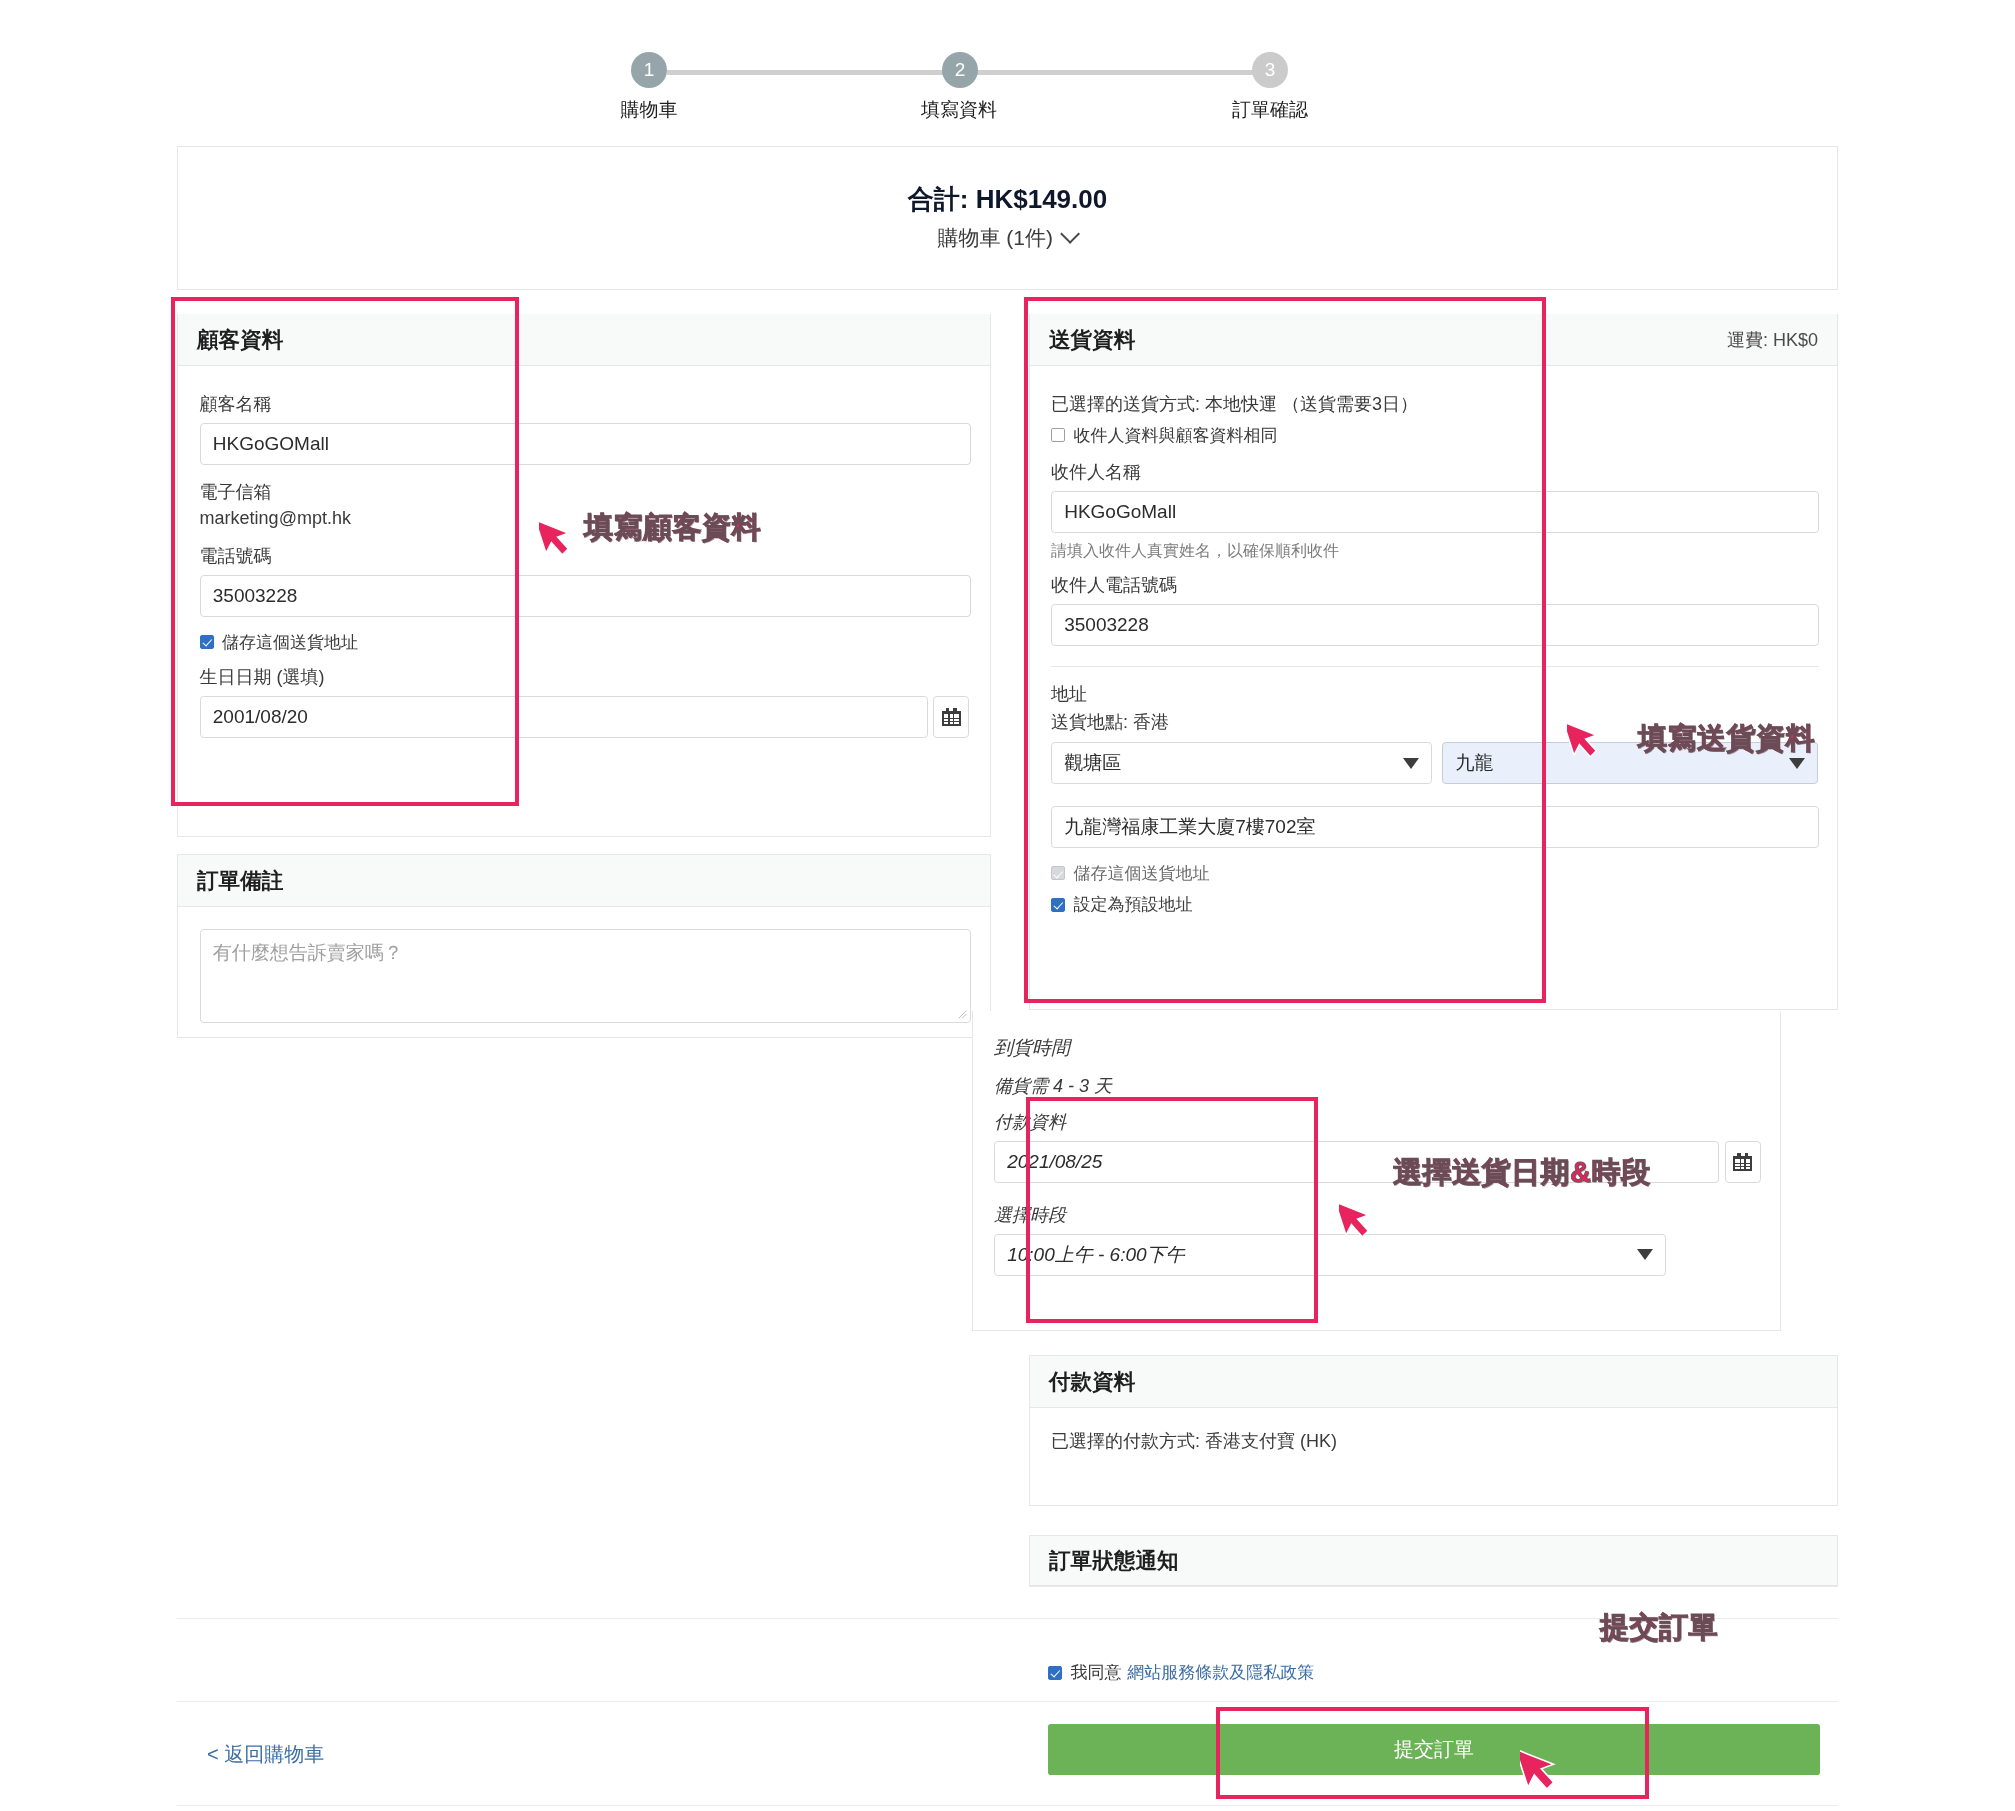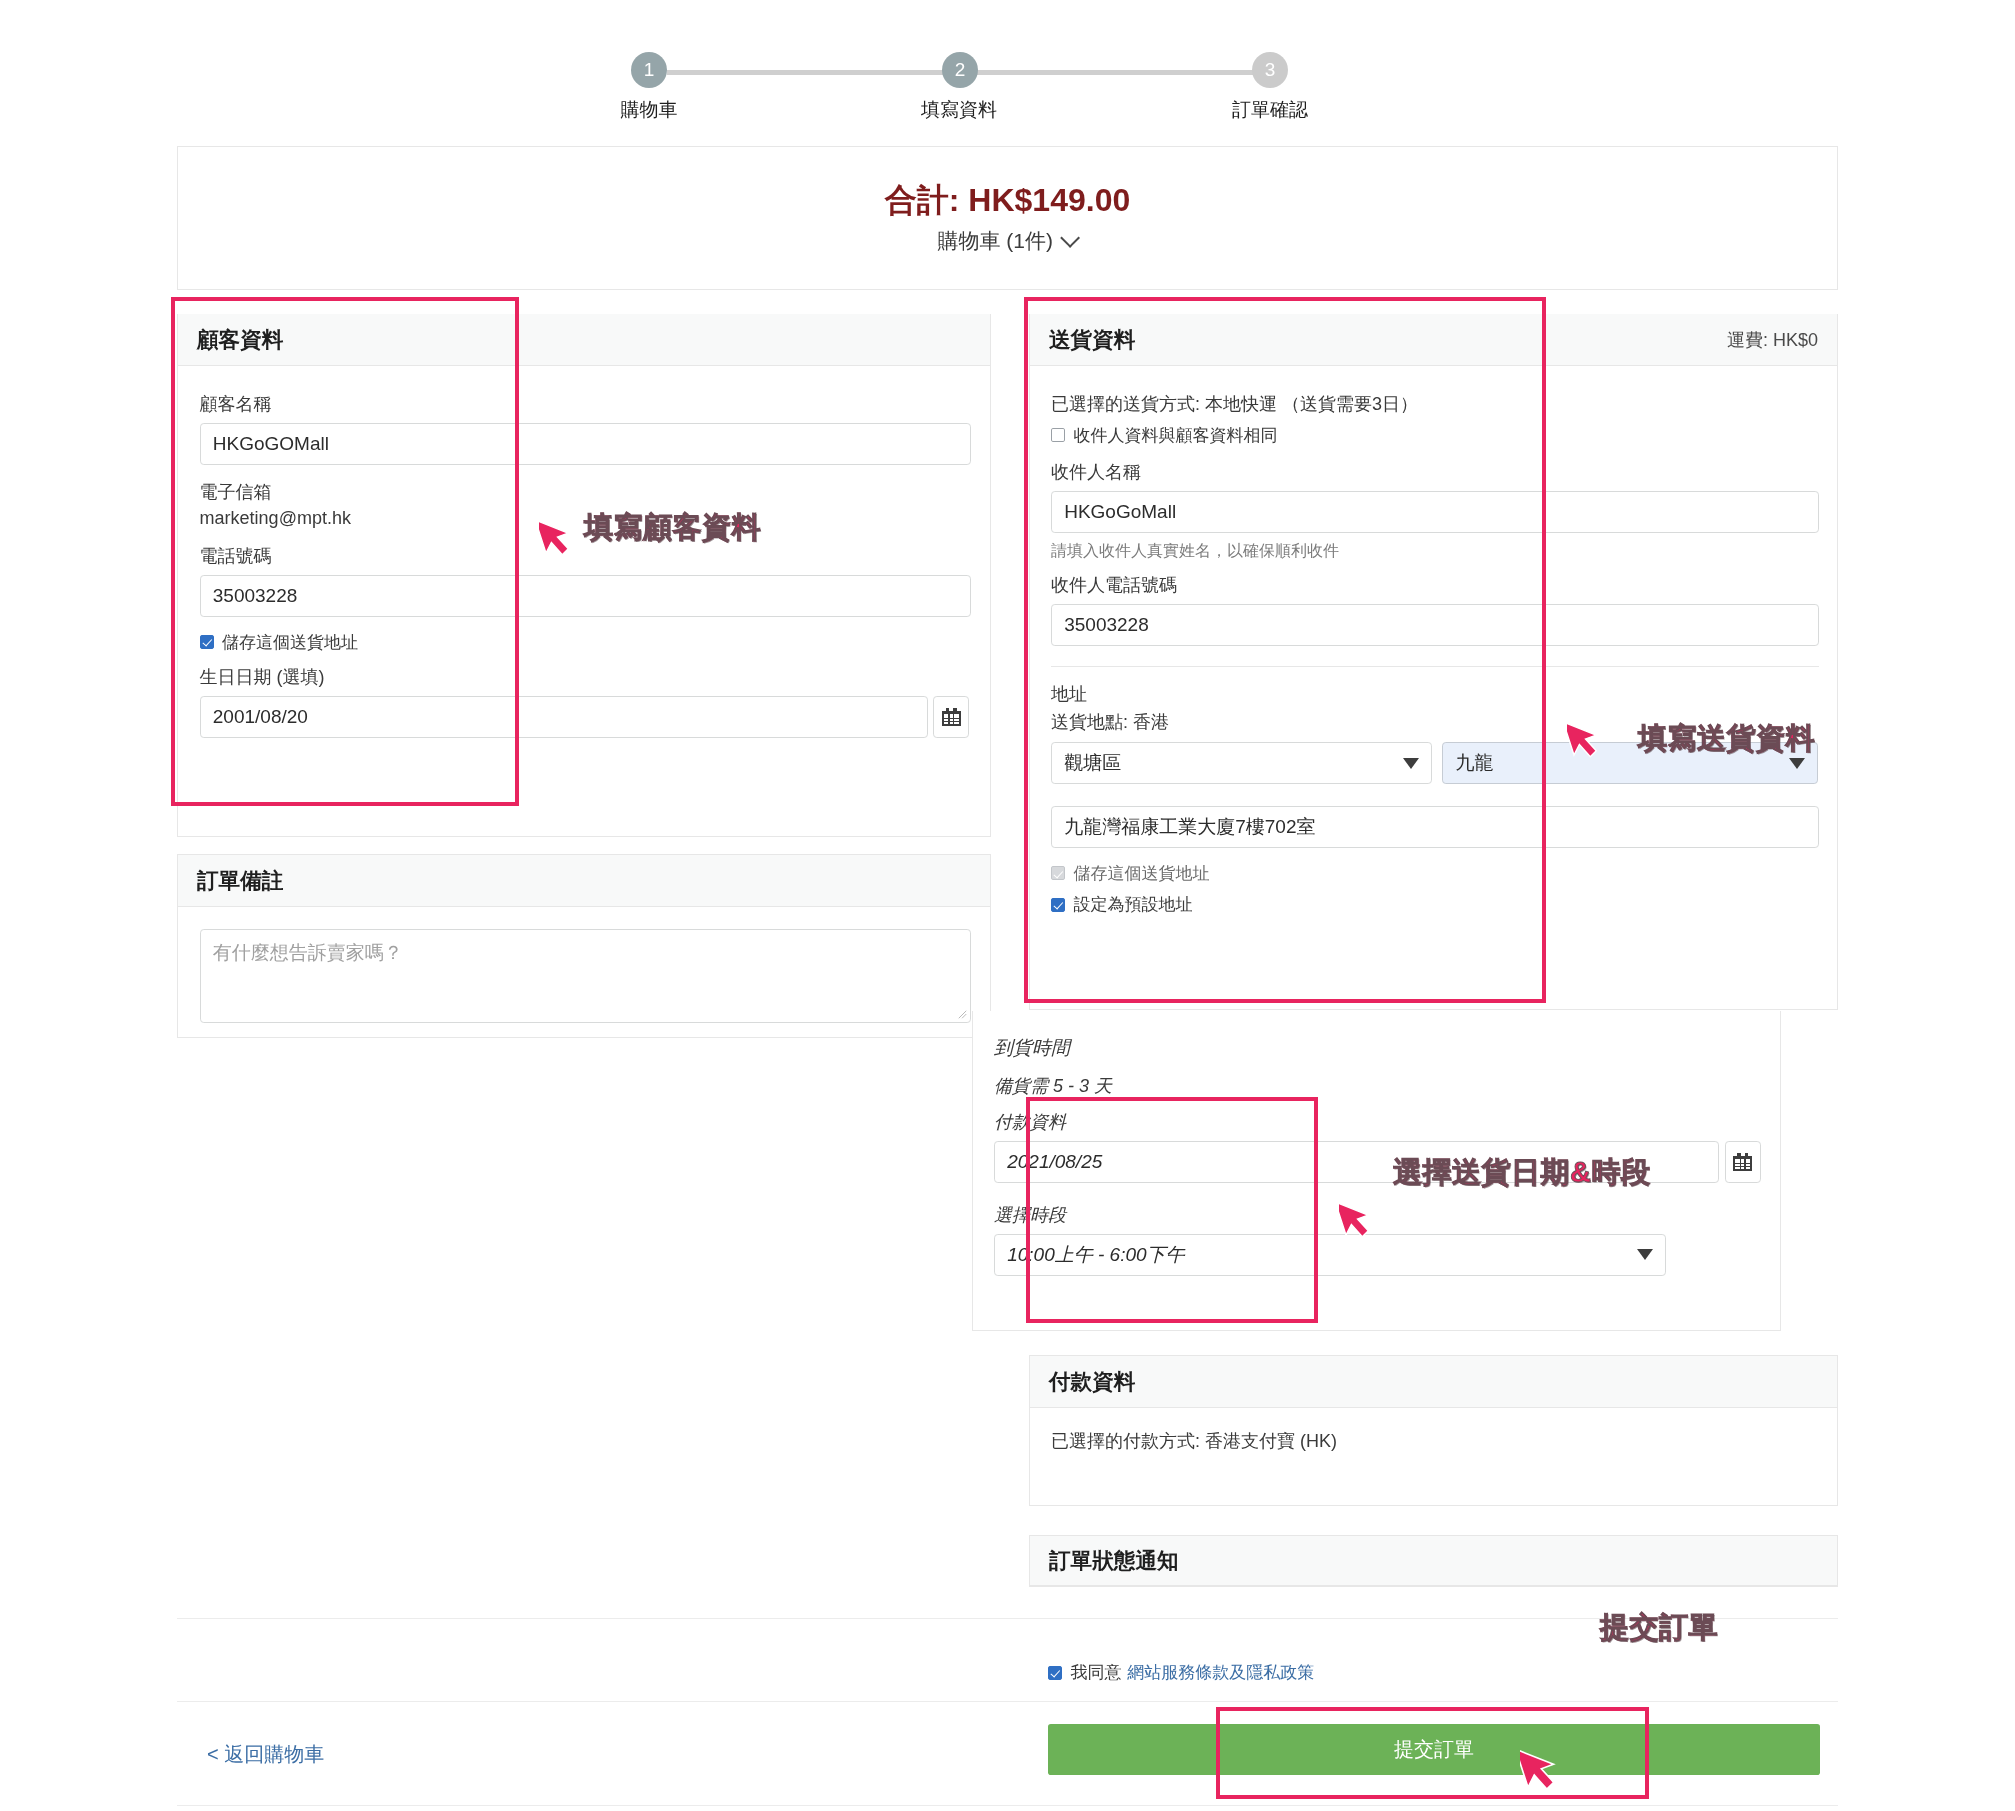--- a/index.html
+++ b/index.html
@@ -29,21 +29,21 @@
   
   .card{position:absolute;background:#ffffff;border:0.9px solid #e7e7e7;box-sizing:border-box;}
   .card-head{background:#f8f9f9;border-bottom:0.9px solid #e7e7e7;
              display:flex;align-items:center;padding:0 19px;box-sizing:border-box;}
   .card-title{font-size:21.6px;font-weight:700;color:#1f1f1f;}
 
   
   #totals-card{left:177px;top:146px;width:1661px;height:144px;}
   .totals-inner{position:absolute;left:0;top:0;width:100%;height:100%;
                 display:flex;flex-direction:column;align-items:center;justify-content:center;}
-  .total-amount{font-size:32px;font-weight:700;color:#7f1d1d;line-height:1.2;}
+  .total-amount{font-size:26px;font-weight:700;color:#0f172a;line-height:1.2;}
   .cart-line{margin-top:8.5px;font-size:21px;color:#3b3b3b;display:flex;align-items:center;gap:10.4px;}
   .chev{display:inline-block;width:12.2px;height:12.2px;border-right:2.4px solid #4a4a4a;
         border-bottom:2.4px solid #4a4a4a;transform:rotate(45deg);margin-top:-6.6px;}
 
   
   .fld-label{font-size:18px;color:#3a3a3a;margin-bottom:6.6px;display:block;line-height:1.3;}
   .fld-static{font-size:18px;color:#3a3a3a;line-height:1.3;}
   .hint{font-size:16px;color:#7b7b7b;line-height:1.3;}
   .input{box-sizing:border-box;border:0.9px solid #d8dada;border-radius:3.8px;background:#ffffff;
          font-size:19px;color:#2c2c2c;padding:0 12.2px;display:flex;align-items:center;
@@ -236,21 +236,21 @@
       <div class="cb-row">
         <span class="cbox checked"></span>
         <span>設定為預設地址</span>
       </div>
     </div>
   </div>
 
   <div class="card" style="left:972px;top:1011px;width:809px;height:320px;border-top:none;font-style:italic;">
     <div style="position:absolute;left:21px;top:23.5px;width:768px;">
       <div style="font-size:19px;color:#3a3a3a;margin-bottom:14px;">到貨時間</div>
-      <div class="fld-static" style="margin-bottom:13px;">備貨需 5 - 3 天</div>
+      <div class="fld-static" style="margin-bottom:13px;">備貨需 4 - 3 天</div>
 
       <span class="fld-label">付款資料</span>
       <div style="display:flex;gap:5.6px;">
         <div class="input h" style="width:725px;">
           <span>2021/08/25</span>
         </div>
         <div class="cal-btn">
           <span class="cal-ico">
             <span class="p1"></span>
               <span class="p2"></span>

